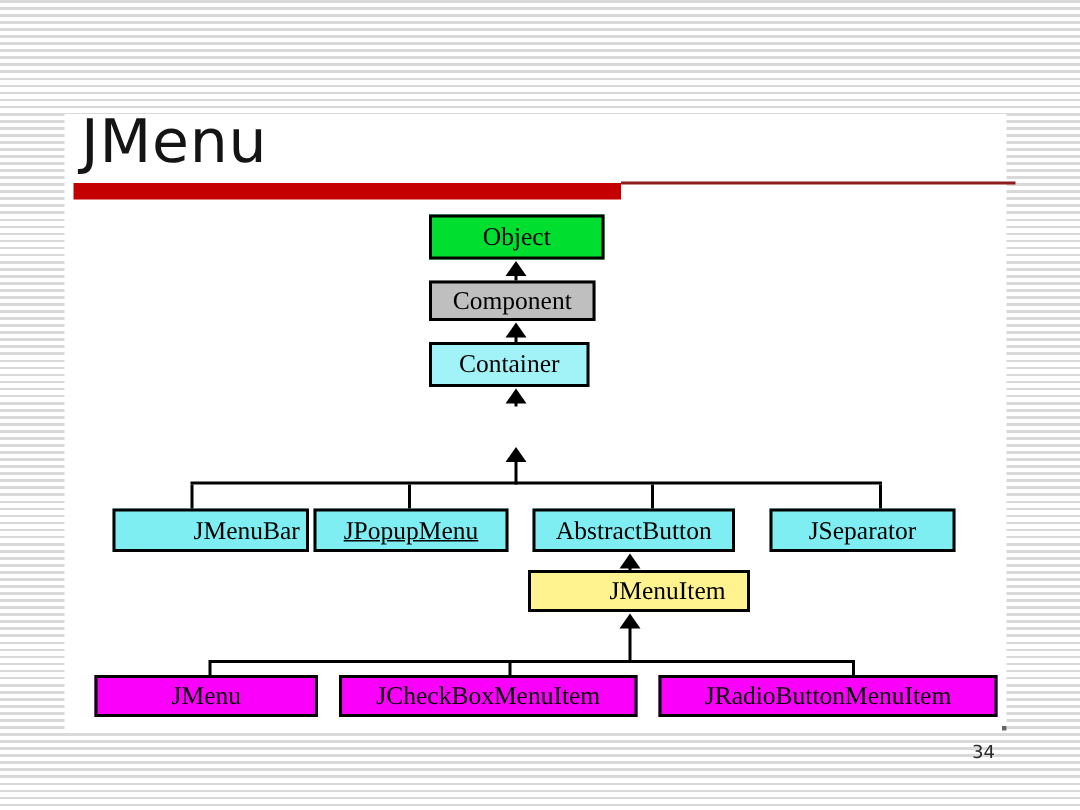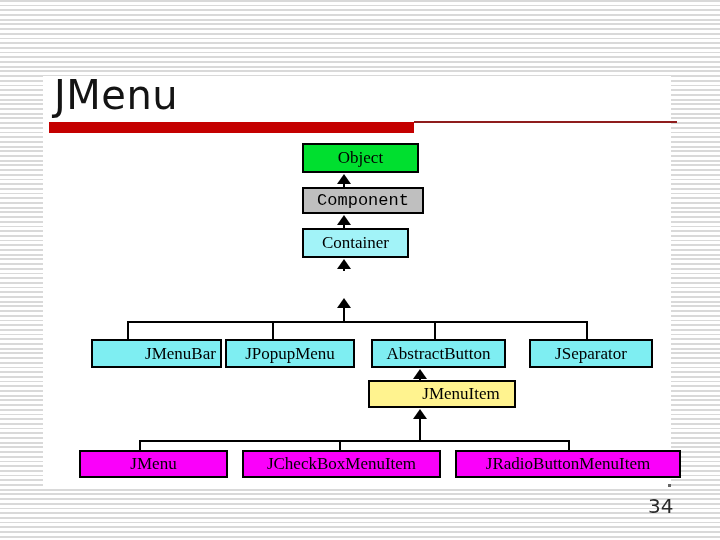--- a/index.html
+++ b/index.html
@@ -22,29 +22,28 @@
     font-size:40px;color:#141414;letter-spacing:0.5px;
   }
   .accent-bar{position:absolute;left:49px;top:122px;width:365px;height:11px;}
   .accent-line{position:absolute;left:414px;top:121px;width:263px;height:2px;}
   .node{
     position:absolute;box-sizing:border-box;
     border:2px solid #000;
     display:flex;align-items:center;justify-content:center;
     font-family:"Liberation Serif",serif;font-size:17px;color:#000;
     white-space:nowrap;
-    margin-left:16px;
   }
   
   .n-object        {left:286px;top:143px;width:117px;height:30px;}
-  .n-component     {left:286px;top:187px;width:122px;height:27px;font-family:Liberation Mono, monospace;}
+  .n-component     {left:286px;top:187px;width:111px;height:27px;}
   .n-container     {left:286px;top:228px;width:107px;height:30px;}
   .n-jcomponent    {left:286px;top:270px;width:117px;height:27px;}
   .n-jmenubar      {left:75px; top:339px;width:131px;height:29px;padding-left:48px;}
-  .n-jpopupmenu    {left:209px;top:339px;width:130px;height:29px;}
+  .n-jpopupmenu    {left:209px;top:339px;width:130px;height:29px;text-decoration:underline;}
   .n-abstractbutton{left:355px;top:339px;width:135px;height:29px;}
   .n-jseparator    {left:513px;top:339px;width:124px;height:29px;}
   .n-jmenuitem     {left:352px;top:380px;width:148px;height:28px;}
   .n-jmenu         {left:63px; top:450px;width:149px;height:28px;}
   .n-jcheckbox     {left:226px;top:450px;width:199px;height:28px;}
   .n-jradiobutton  {left:439px;top:450px;width:226px;height:28px;}
   
   .line{position:absolute;background:#000;}
   .arr{position:absolute;width:14px;}
   .arr .tri{
@@ -63,21 +62,21 @@
   .stem-u1{left:127px;top:323px;width:2px;height:16px;}
   .stem-u2{left:272px;top:323px;width:2px;height:16px;}
   .stem-u3{left:434px;top:323px;width:2px;height:16px;}
   .stem-u4{left:586px;top:323px;width:2px;height:16px;}
   .branch-lower      {left:139px;top:440px;width:431px;height:2px;}
   .stem-l1{left:139px;top:442px;width:2px;height:8px;}
   .stem-l2{left:339px;top:442px;width:2px;height:8px;}
   .stem-l3{left:568px;top:442px;width:2px;height:8px;}
   .page-number{
     position:absolute;left:648px;top:494px;
-    font-family:"DejaVu Sans",sans-serif;font-size:20px;color:#2a2a2a;
+    font-family:"DejaVu Sans",sans-serif;font-size:12px;color:#2a2a2a;
   }
   .stray-dot{position:absolute;left:668px;top:484px;width:3px;height:3px;background:#666;}
 </style>
 </head>
 <body>
 
 <div class="canvas">
 
   <div class="content-panel"></div>
 

